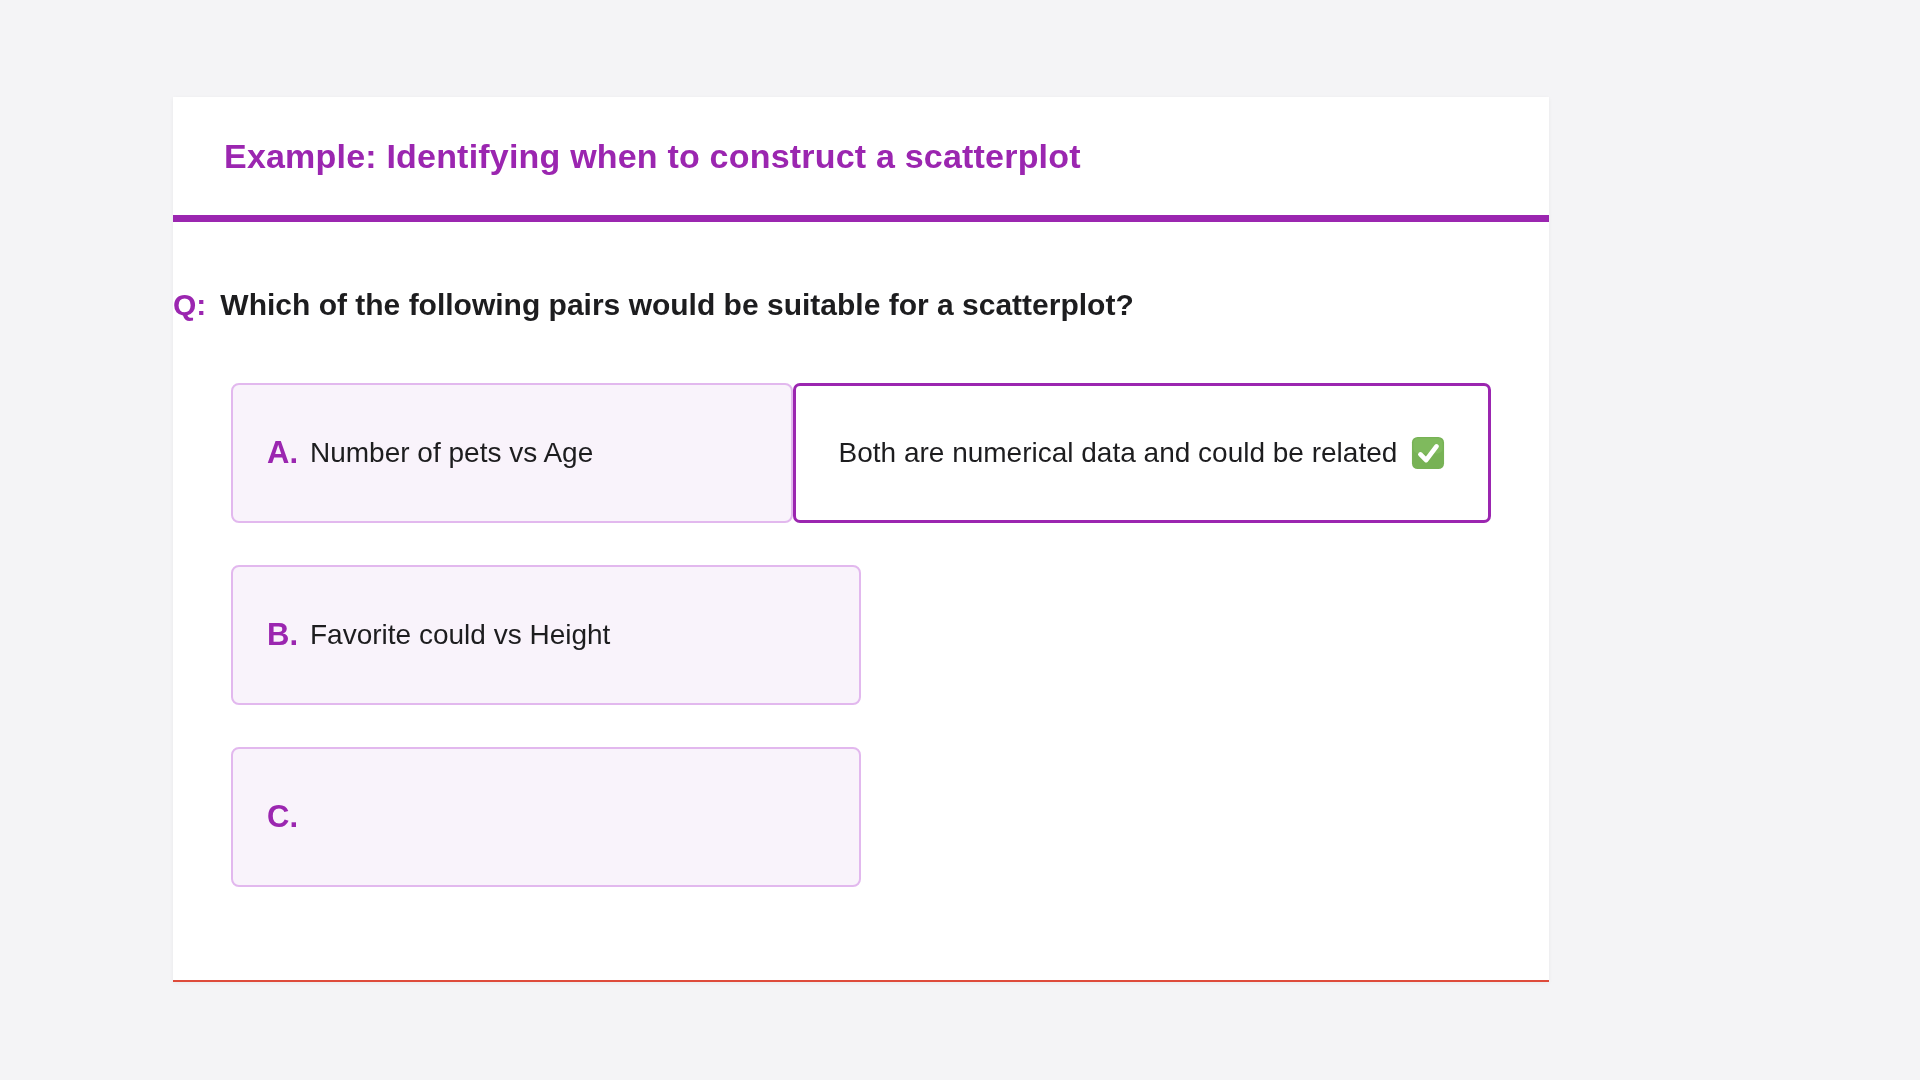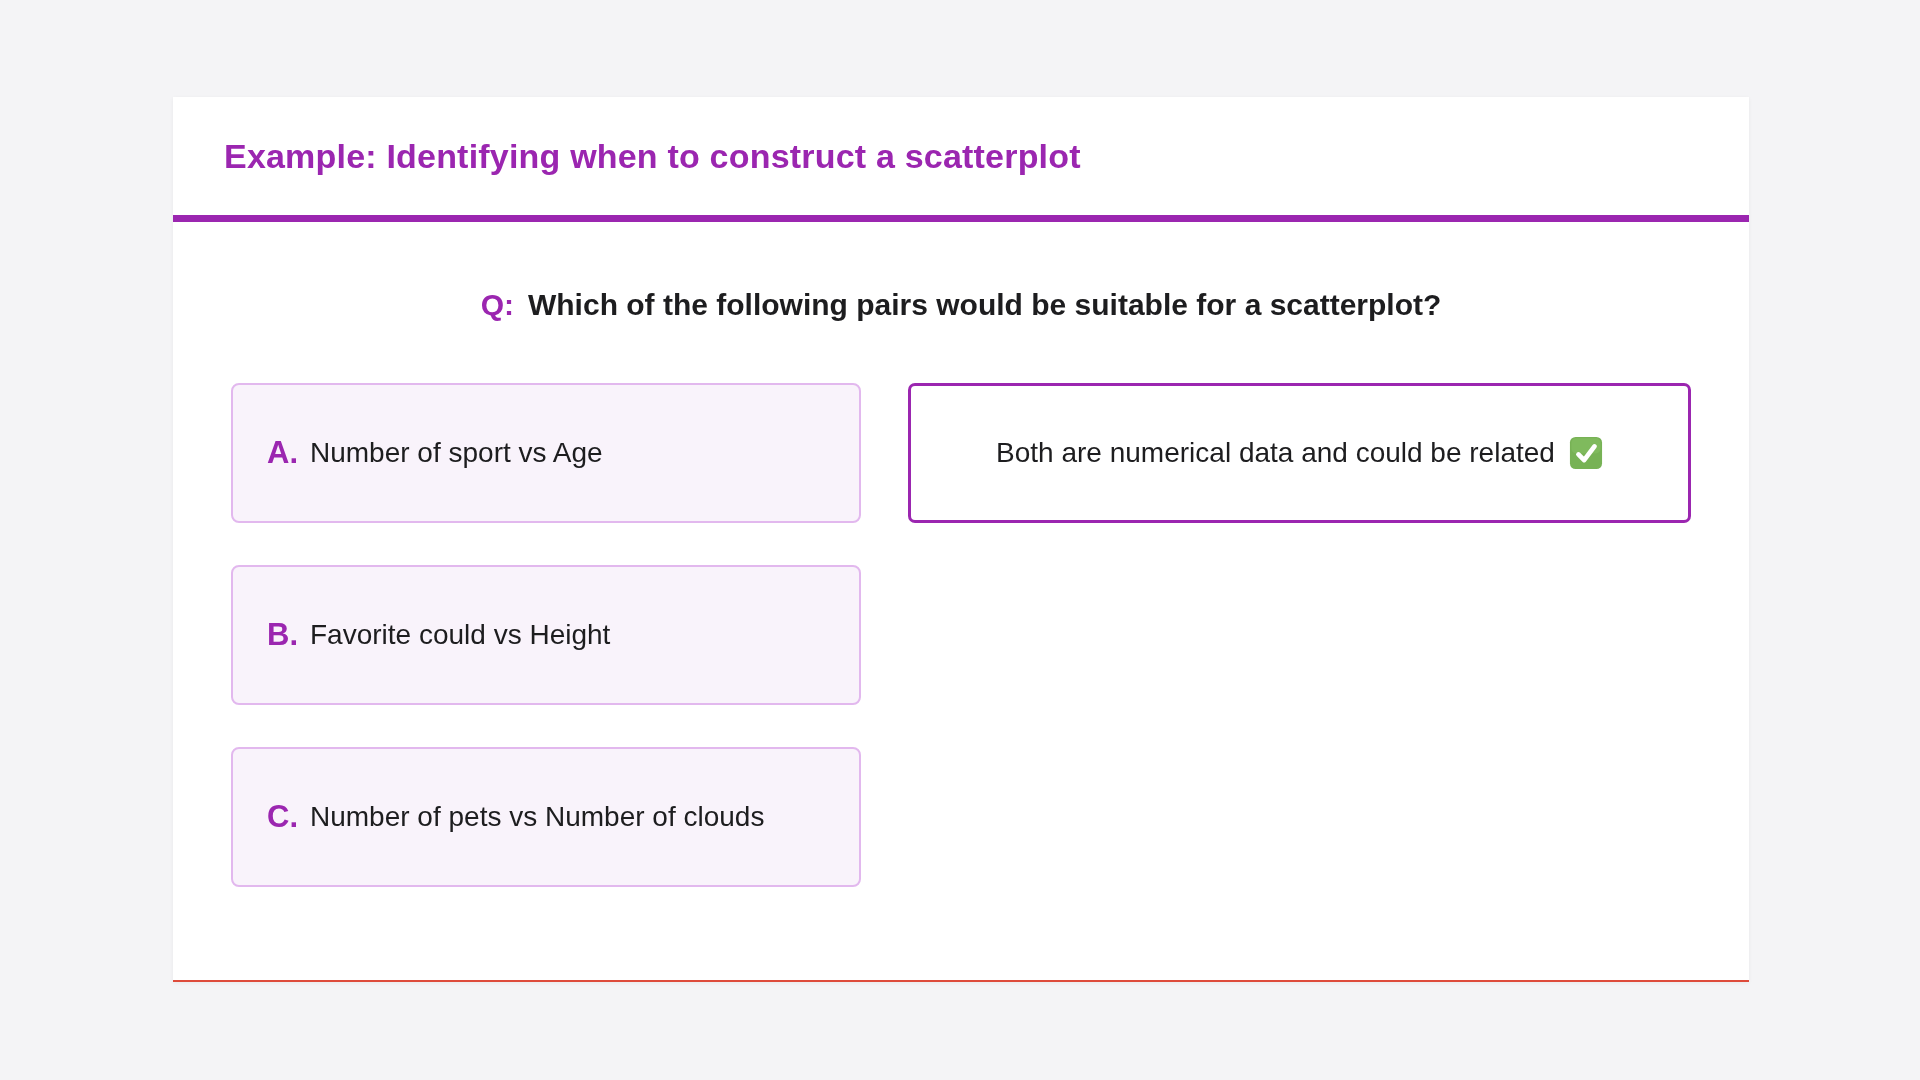--- a/index.html
+++ b/index.html
@@ -12,21 +12,21 @@
   }
   .stage {
     position: absolute;
     left: 0; top: 0;
     width: 1920px; height: 1080px;
   }
   .card {
     position: absolute;
     left: 173px;
     top: 97px;
-    width: 1576px;
+    width: 1376px;
     height: 885px;
     background: #ffffff;
     border-bottom: 2px solid #de4b3b;
     box-shadow: 0 1px 4px rgba(0,0,0,0.05);
   }
   .card-header {
     height: 118px;
     display: flex;
     align-items: center;
     padding-left: 51px;
@@ -37,21 +37,21 @@
     font-weight: 700;
     letter-spacing: 0.2px;
   }
   .divider {
     width: 100%;
     height: 7px;
     background: #9b26b0;
   }
   .question-row {
     margin-top: 66px;
-    text-align: center;
+    text-align: left;
     font-size: 30px;
     font-weight: 700;
     color: #1d1d1f;
   }
   .q-prefix {
     color: #9b26b0;
     margin-right: 14px;
   }
   .rows {
     position: absolute;
@@ -121,21 +121,21 @@
 
     <div class="question-row">
       <span class="q-prefix">Q:</span><span>Which of the following pairs would be suitable for a scatterplot?</span>
     </div>
 
     <div class="rows">
 
       <div class="qa-row">
         <div class="option-box">
           <span class="option-letter">A.</span>
-          <span>Number of sport vs Age</span>
+          <span>Number of pets vs Age</span>
         </div>
         <div class="explain-box">
           <span>Both are numerical data and could be related</span>
           <span class="verdict-icon">
             <svg viewBox="0 0 36 36" aria-hidden="true">
               <rect x="1" y="1" width="34" height="34" rx="6" fill="#77b255"></rect>
               <rect x="2.5" y="2.5" width="31" height="16" rx="5" fill="#85c063" opacity="0.6"></rect>
               <path d="M10 19.5 L16 25.5 L27 11" fill="none" stroke="#ffffff" stroke-width="5" stroke-linecap="round" stroke-linejoin="round"></path>
             </svg>
           </span>
@@ -145,19 +145,18 @@
       <div class="qa-row">
         <div class="option-box">
           <span class="option-letter">B.</span>
           <span>Favorite could vs Height</span>
         </div>
       </div>
 
       <div class="qa-row">
         <div class="option-box">
           <span class="option-letter">C.</span>
-          <span>Number of pets vs Number of clouds</span>
         </div>
       </div>
 
     </div>
   </div>
 </div>
 
 </body></html>

